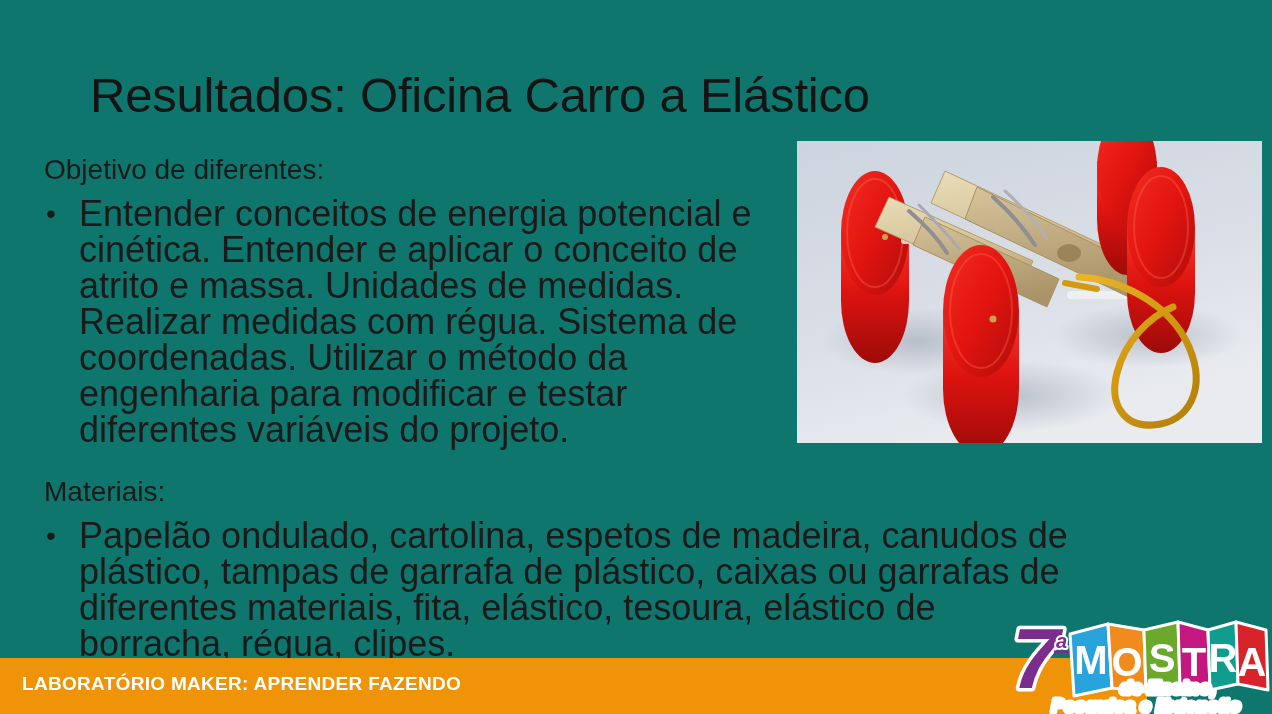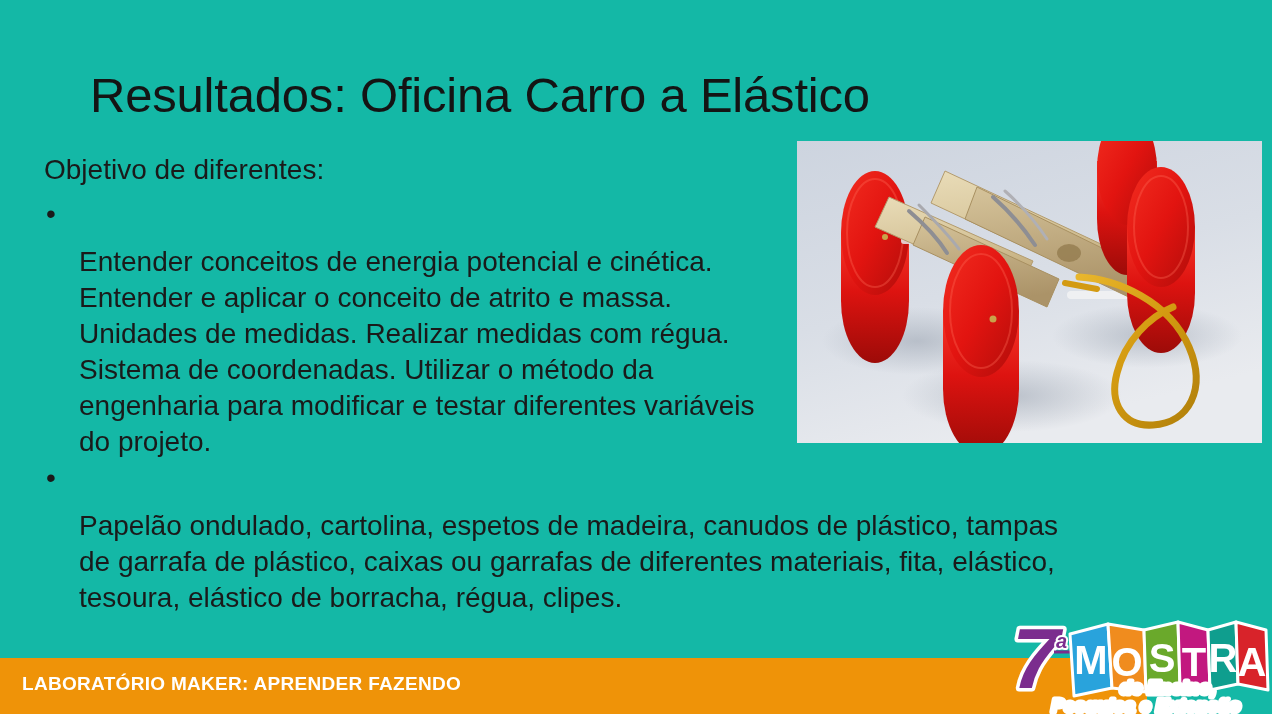--- a/index.html
+++ b/index.html
@@ -11,21 +11,21 @@
     width: 1272px;
     height: 714px;
     overflow: hidden;
     font-family: "Liberation Sans", sans-serif;
     color: #000000;
   }
   .slide {
     position: relative;
     width: 1272px;
     height: 714px;
-    background: #14b8a6;
+    background: #0f766e;
     overflow: hidden;
   }
 
   
   .slide-title {
     position: absolute;
     left: 90px;
     top: 66px;
     font-size: 49px;
     line-height: 58px;
@@ -59,25 +59,24 @@
   .bullet-dot {
     width: 33px;
     flex: 0 0 33px;
     font-size: 28px;
     line-height: 36px;
     text-align: left;
     padding-left: 2px;
     color: #1a1a1a;
   }
   .bullet-text {
-    font-size: 28px;
+    font-size: 36px;
     line-height: 36px;
     color: #1a1a1a;
     flex: 1 1 auto;
-    margin-top: 48px;
   }
   .block-objetivo .bullet-text {
     max-width: 700px;
   }
   .block-materiais .bullet-text {
     max-width: 1010px;
   }
 
   
   .photo {
@@ -132,20 +131,21 @@
 
     <div class="block-objetivo">
       <p class="lead">Objetivo de diferentes:</p>
       <div class="bullet-row">
         <span class="bullet-dot">•</span>
         <span class="bullet-text">Entender conceitos de energia potencial e cinética. Entender e aplicar o conceito de atrito e massa. Unidades de medidas. Realizar medidas com régua. Sistema de coordenadas. Utilizar o método da engenharia para modificar e testar diferentes variáveis do projeto.</span>
       </div>
     </div>
 
     <div class="block-materiais">
+      <p class="lead second">Materiais:</p>
       <div class="bullet-row">
         <span class="bullet-dot">•</span>
         <span class="bullet-text">Papelão ondulado, cartolina, espetos de madeira, canudos de plástico, tampas de garrafa de plástico, caixas ou garrafas de diferentes materiais, fita, elástico, tesoura, elástico de borracha, régua, clipes.</span>
       </div>
     </div>
 
   </div>
 
   <div class="photo">
     <svg width="465" height="302" viewBox="0 0 465 302">

